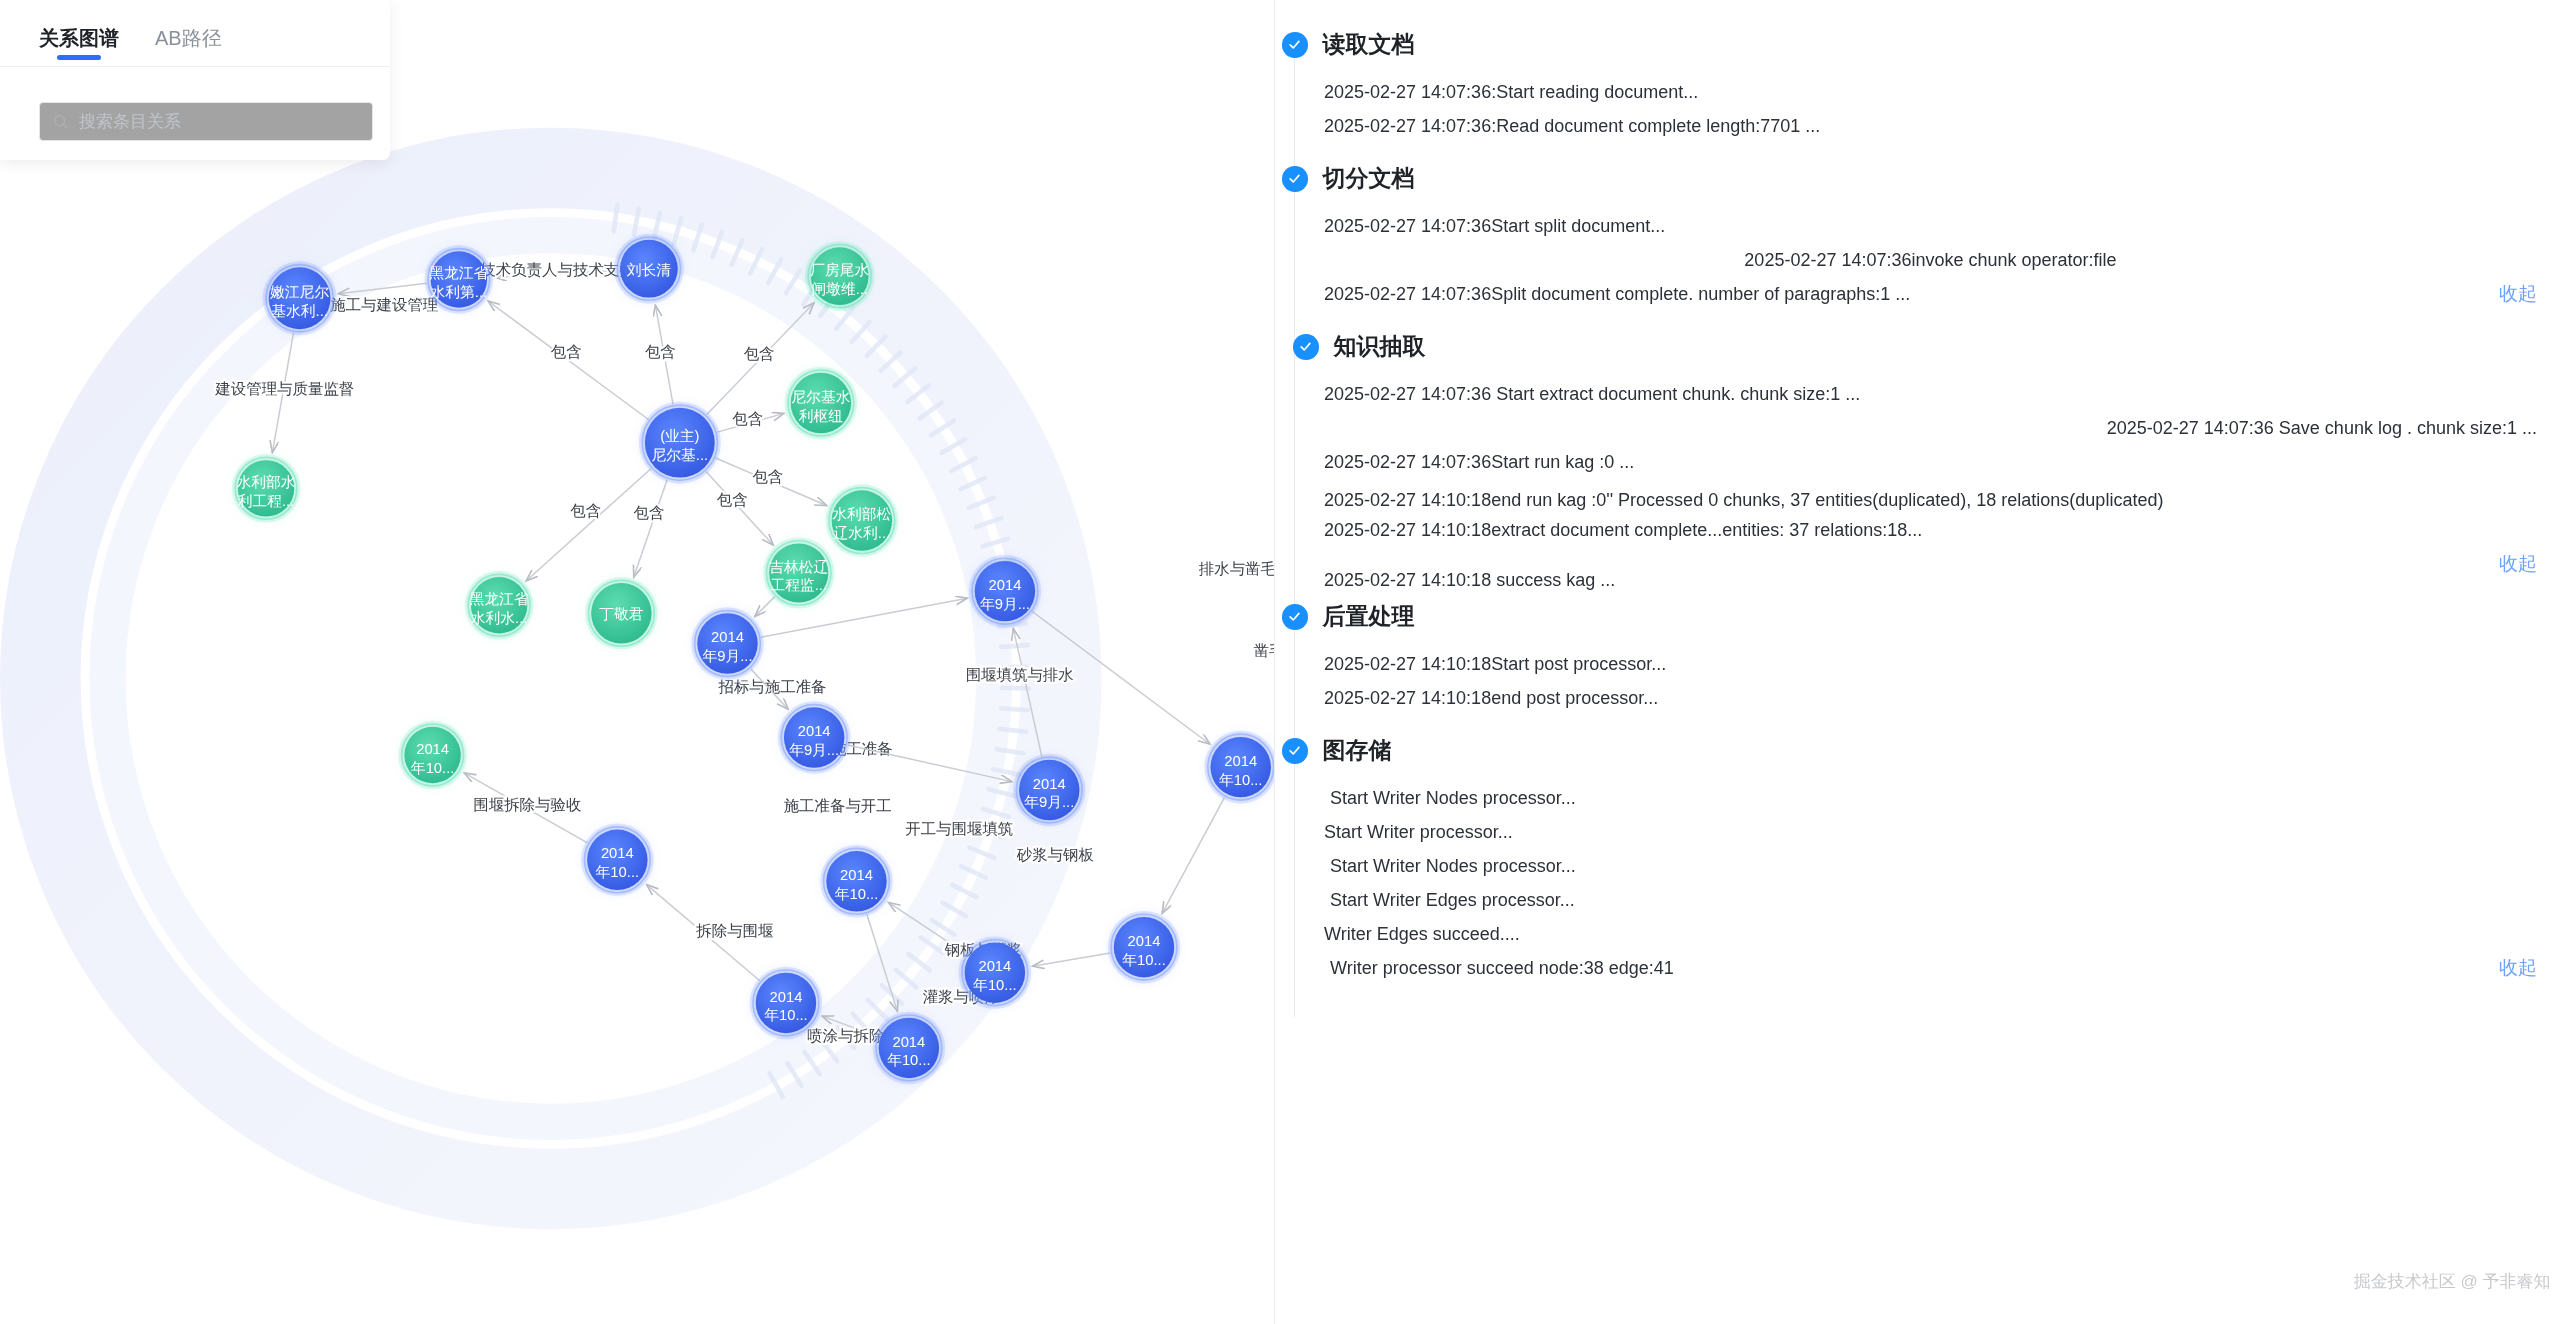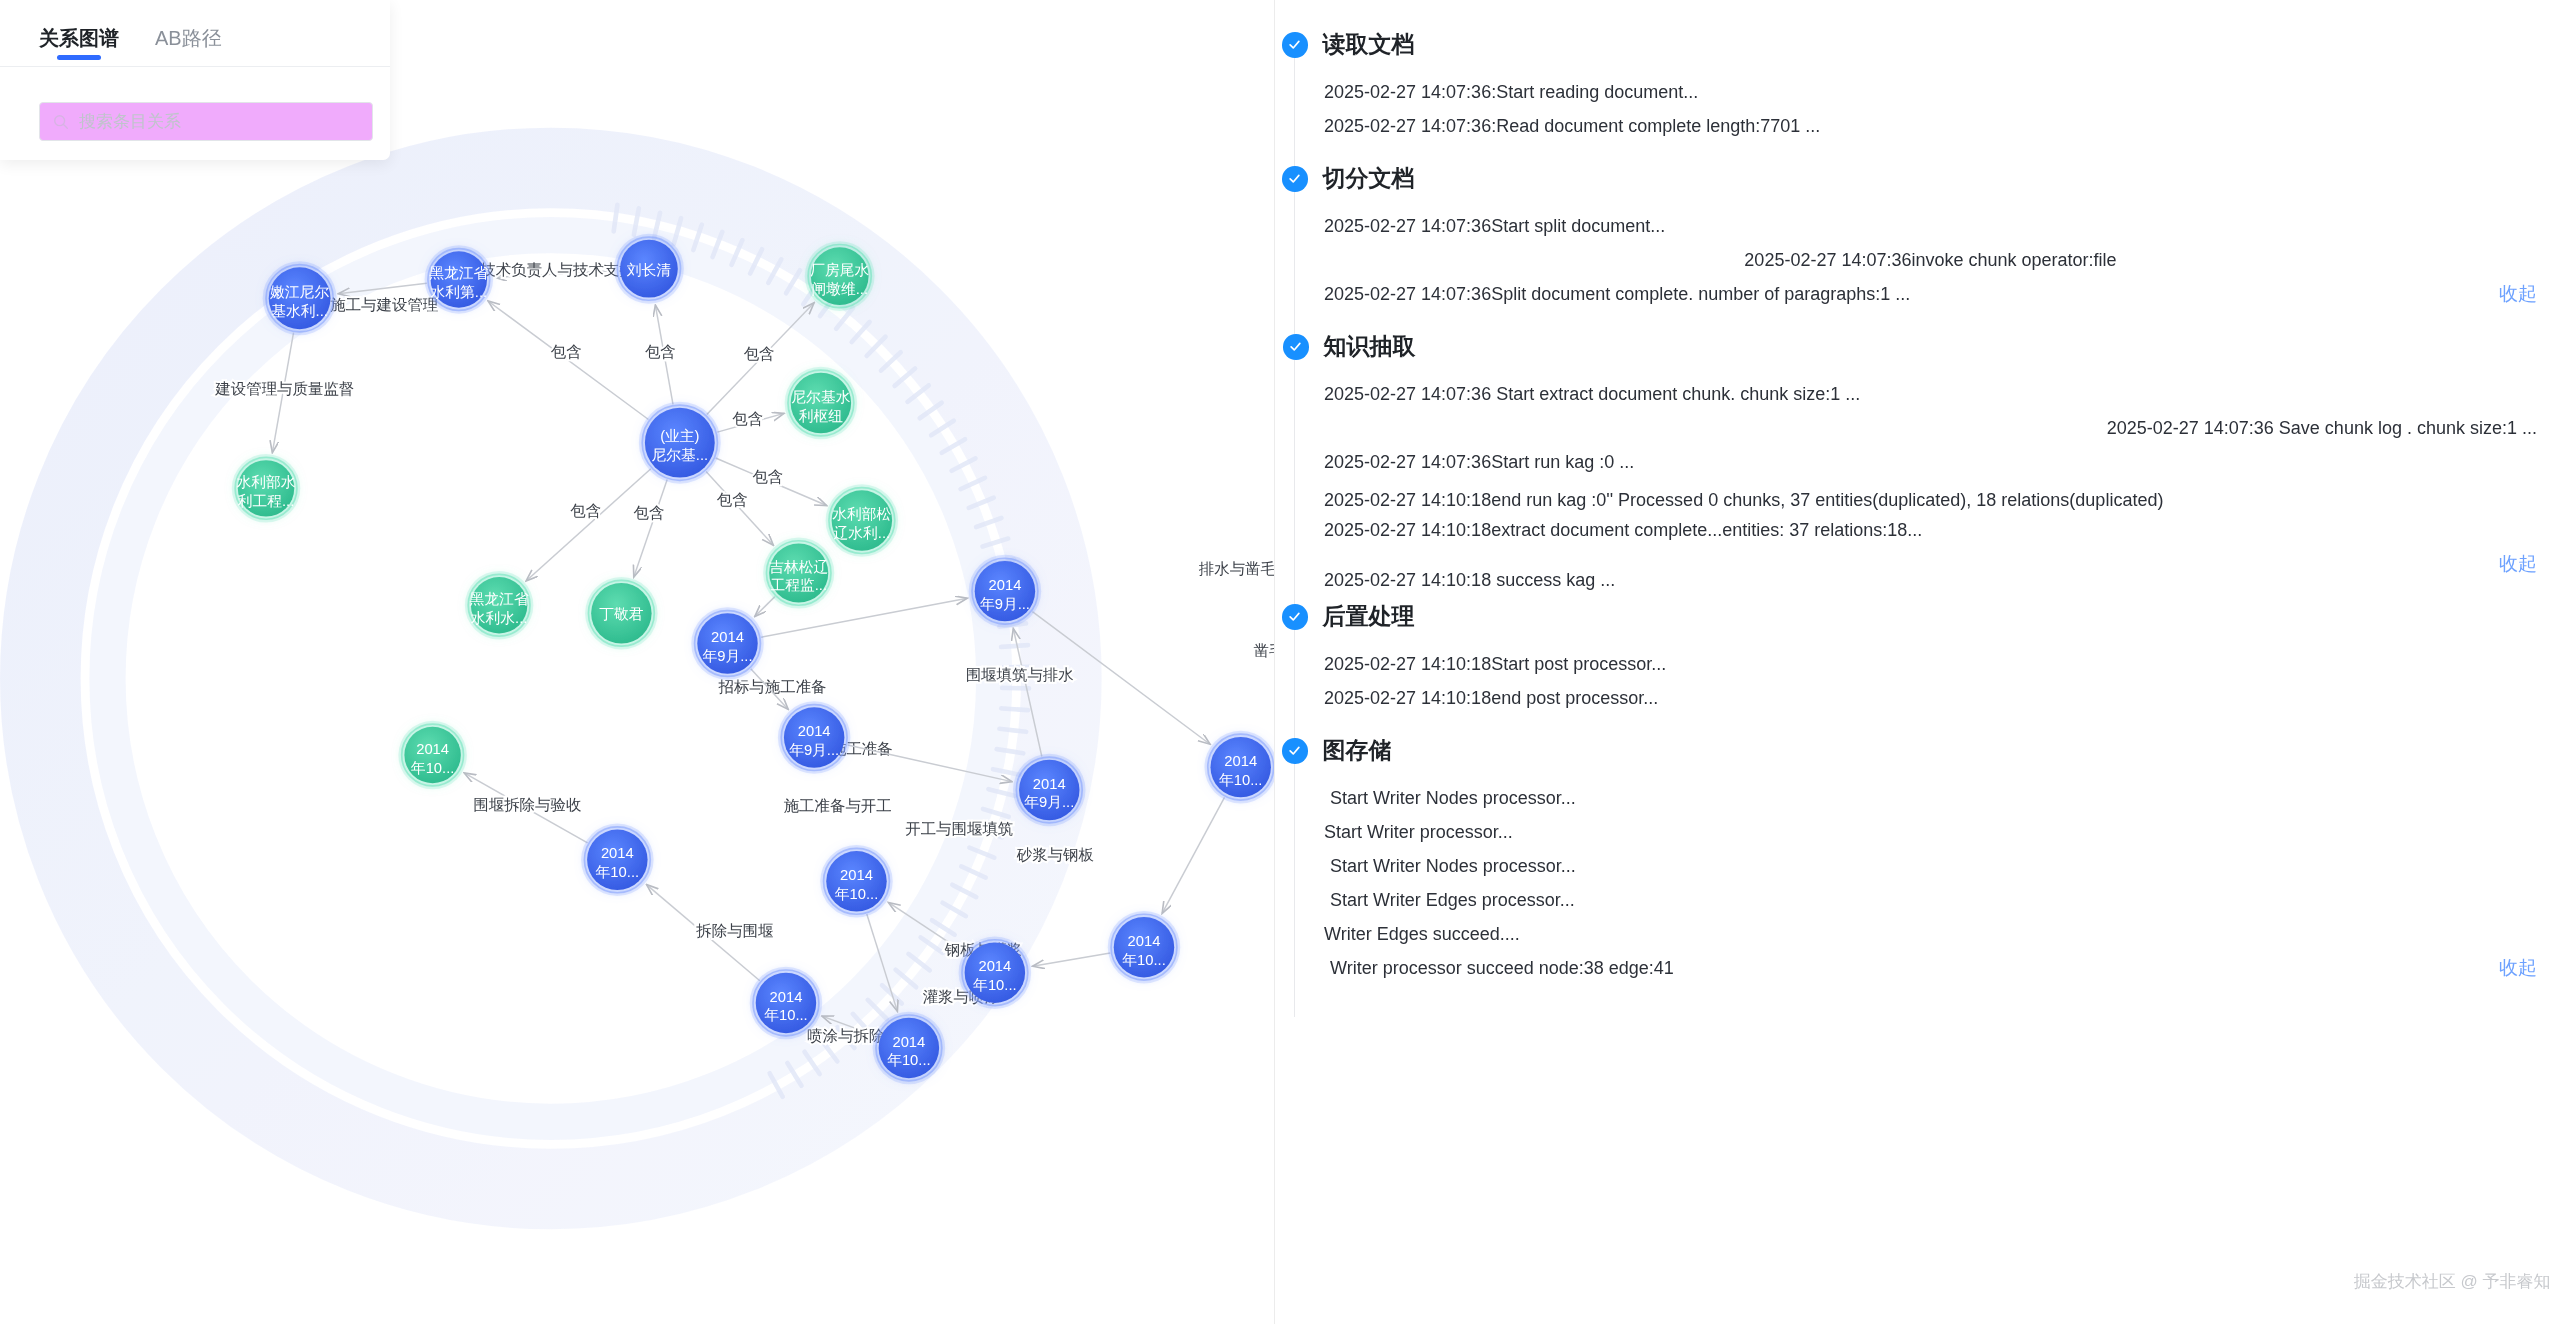--- a/index.html
+++ b/index.html
@@ -49,21 +49,21 @@
   .tab.active { color: #1f2328; font-weight: 600; }
   .tab.active::after {
     content: ""; position: absolute; left: 22%; bottom: 0;
     width: 56%; height: 4.7px; background: #2f6bff; border-radius: 2.7px;
   }
   #search-box {
     position: absolute; left: 39px; top: 102px;
     width: 334px; height: 39px;
     border: 0.7px solid #e2e5e9; border-radius: 4px;
     display: flex; align-items: center; padding: 0 12px;
-    background: #f0abfc;
+    background: #a3a3a3;
   }
   #search-icon { width: 17.5px; height: 17.5px; flex: 0 0 auto; opacity:.45; }
   #search-input {
     border: 0; outline: 0; margin-left: 9.4px;
     font-size: 17px; color: #4a4f57; width: 100%;
     font-family: inherit; background: transparent;
   }
   #search-input::placeholder { color: #bfc4cb; }
 
   
@@ -478,21 +478,21 @@
           <div style="position: relative; display: flex; align-items: center; justify-content: center; padding: 0px 39px 0px 48px; height: 34px;">
             <span style="font-size: 18px; color: rgb(44, 48, 56); line-height: 1.35; white-space: nowrap;">2025-02-27 14:07:36invoke chunk operator:file</span>
           </div>
           <div style="position: relative; display: flex; align-items: center; justify-content: space-between; padding: 0px 39px 0px 48px; height: 34px;">
             <span style="font-size: 18px; color: rgb(44, 48, 56); line-height: 1.35; white-space: nowrap;">2025-02-27 14:07:36Split document complete. number of paragraphs:1 ...</span>
             <span style="font-size: 19px; color: rgb(110, 162, 255); cursor: pointer; white-space: nowrap;">收起</span>
           </div>
         </div>
         <div style="position: relative; padding: 0px 0px 23px;">
           <div style="position: absolute; left: 18px; top: 16px; width: 1.3px; height: calc(100% - 6.7px); background: rgb(232, 233, 236);"></div>
-          <div style="display: flex; align-items: center; gap: 15px; padding-left: 1px; margin-bottom: 17.5px;">
+          <div style="display: flex; align-items: center; gap: 15px; padding-left: 11px; margin-bottom: 17.5px;">
             <span style="position: relative; z-index: 2; flex: 0 0 auto; width: 25.5px; height: 25.5px; border-radius: 50%; background: rgb(24, 144, 255); display: inline-flex; align-items: center; justify-content: center; margin-left: 6px;">
               <svg width="15" height="15" viewBox="0 0 24 24">
                 <path d="M5 12.5 L10 17.5 L19 7" fill="none" stroke="#fff" stroke-width="2.6" stroke-linecap="round" stroke-linejoin="round"></path>
               </svg>
             </span>
             <div style="font-size: 23px; color: rgb(31, 35, 40); font-weight: 600; line-height: 1;">知识抽取</div>
           </div>
           <div style="position: relative; display: flex; align-items: center; justify-content: space-between; padding: 0px 39px 0px 48px; height: 34px;">
             <span style="font-size: 18px; color: rgb(44, 48, 56); line-height: 1.35; white-space: nowrap;">2025-02-27 14:07:36 Start extract document chunk. chunk size:1 ...</span>
           </div>

